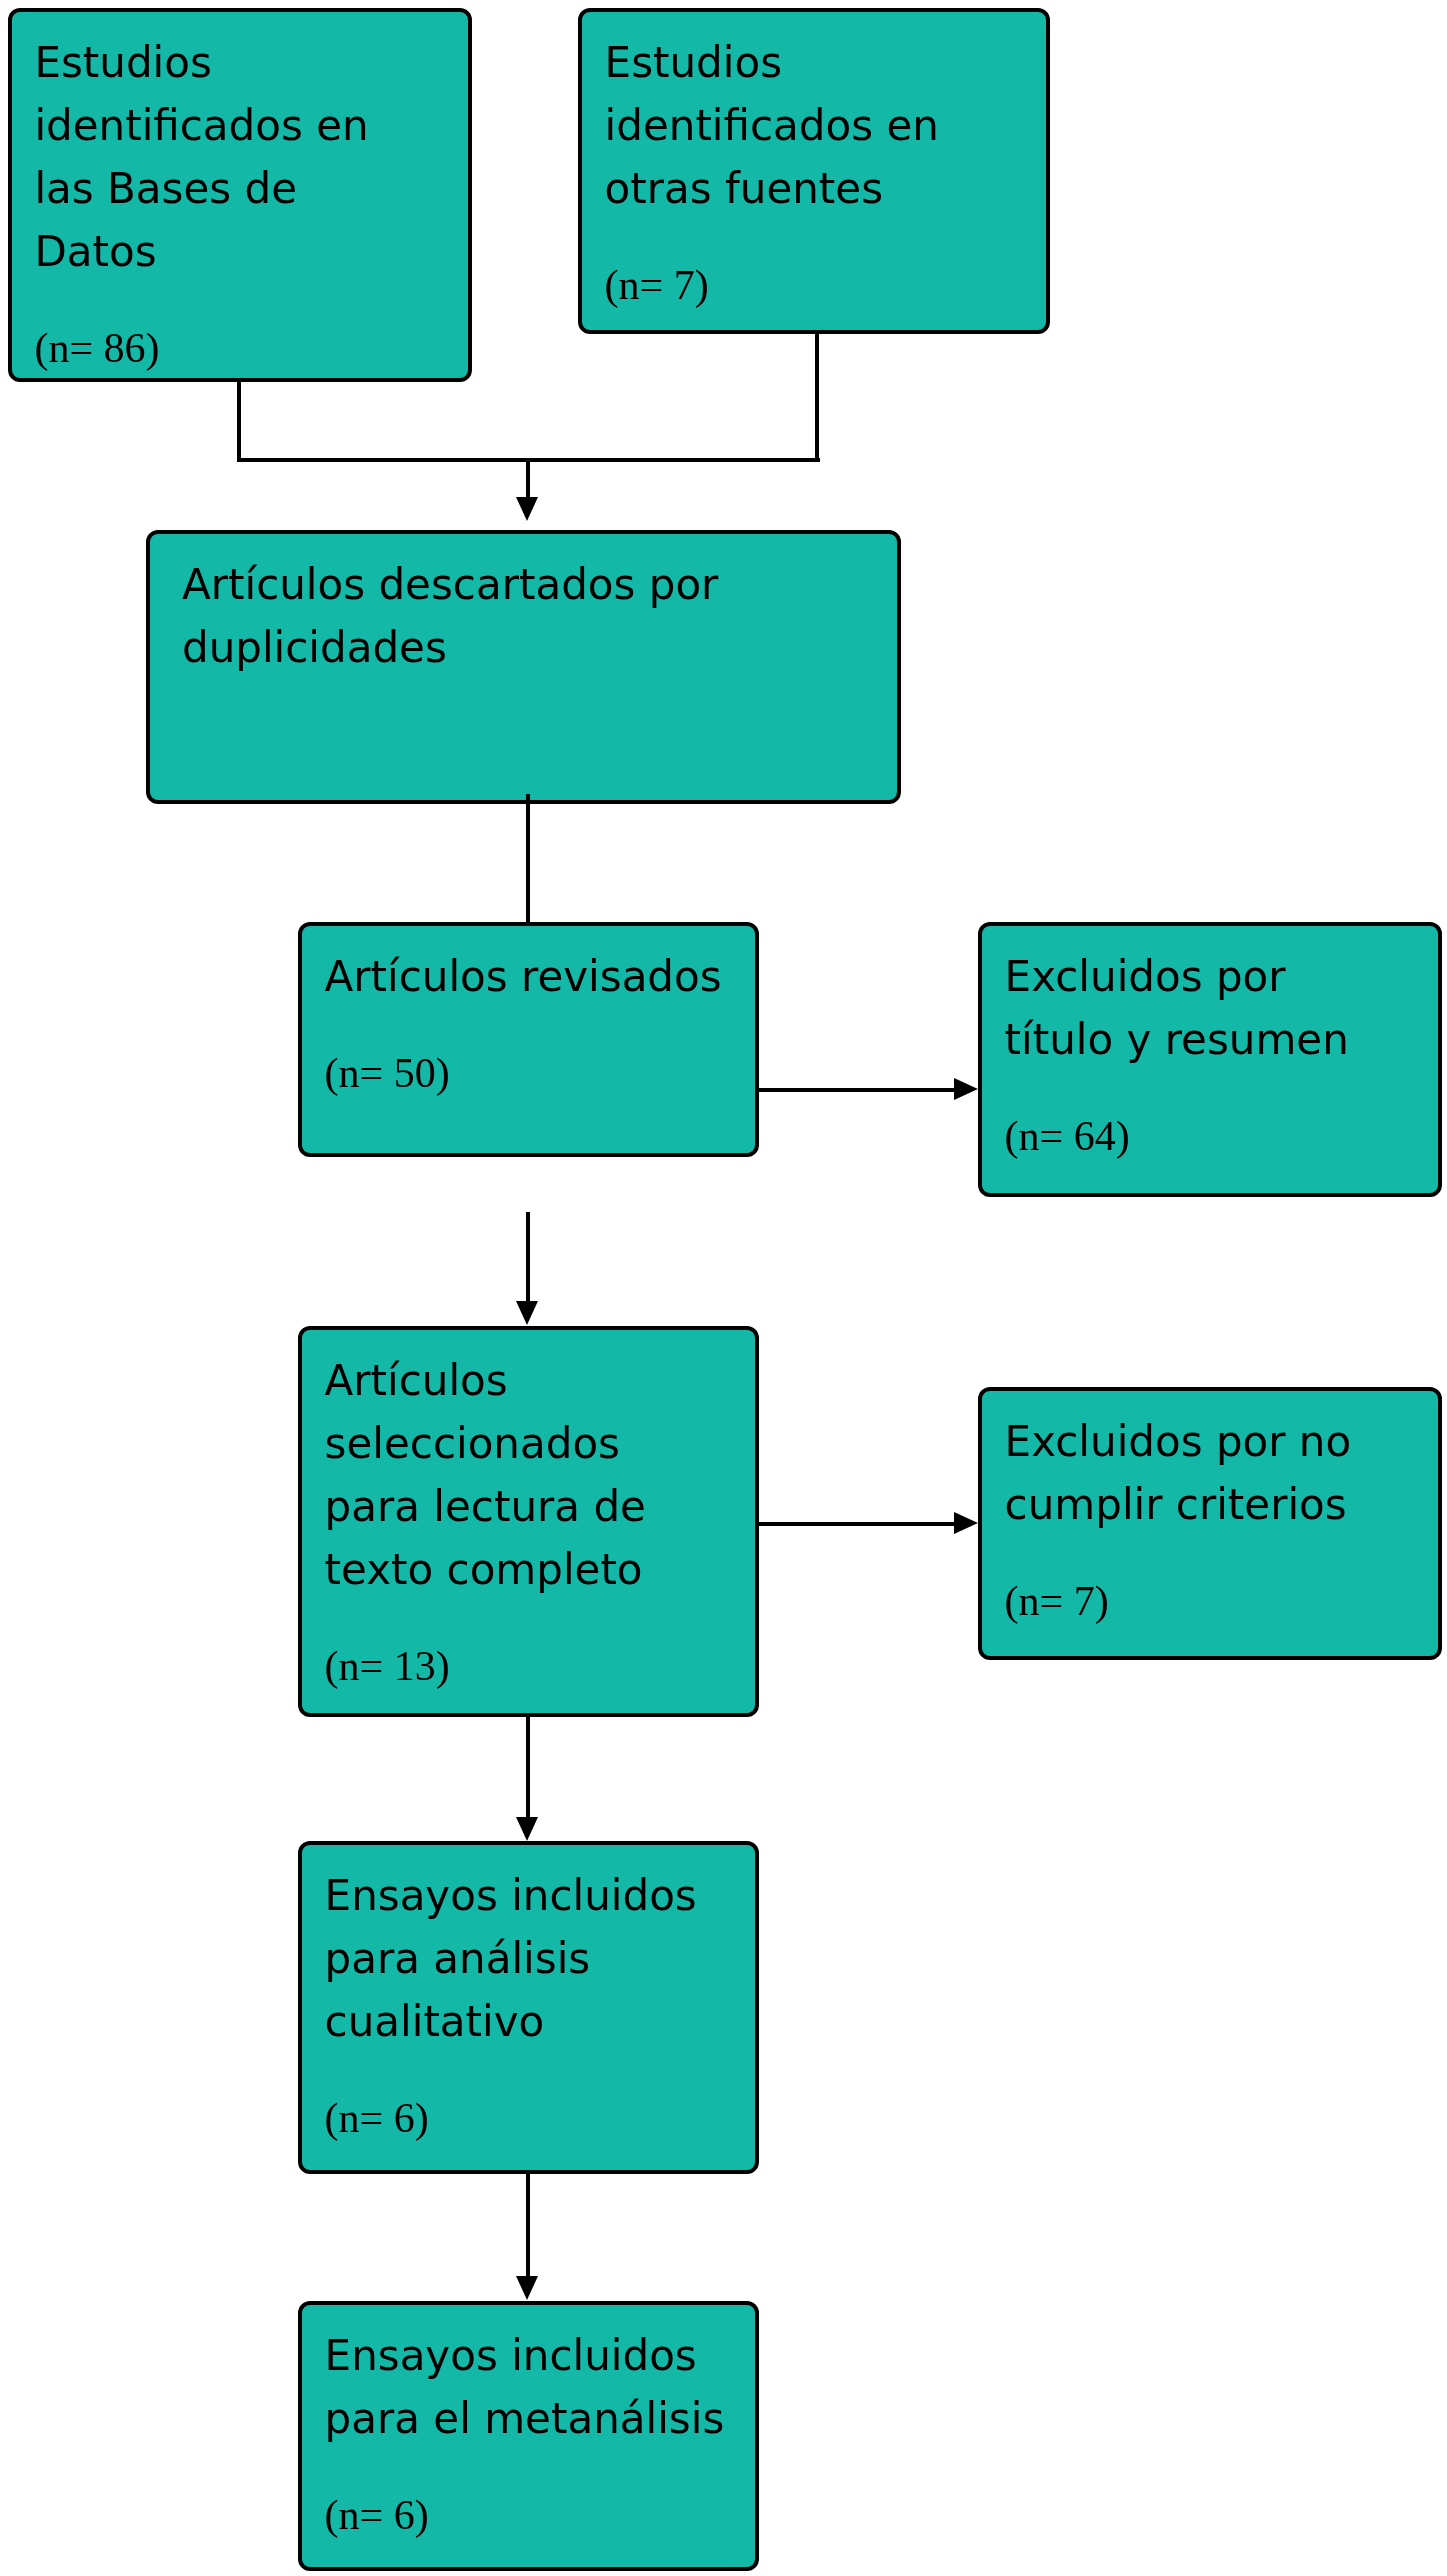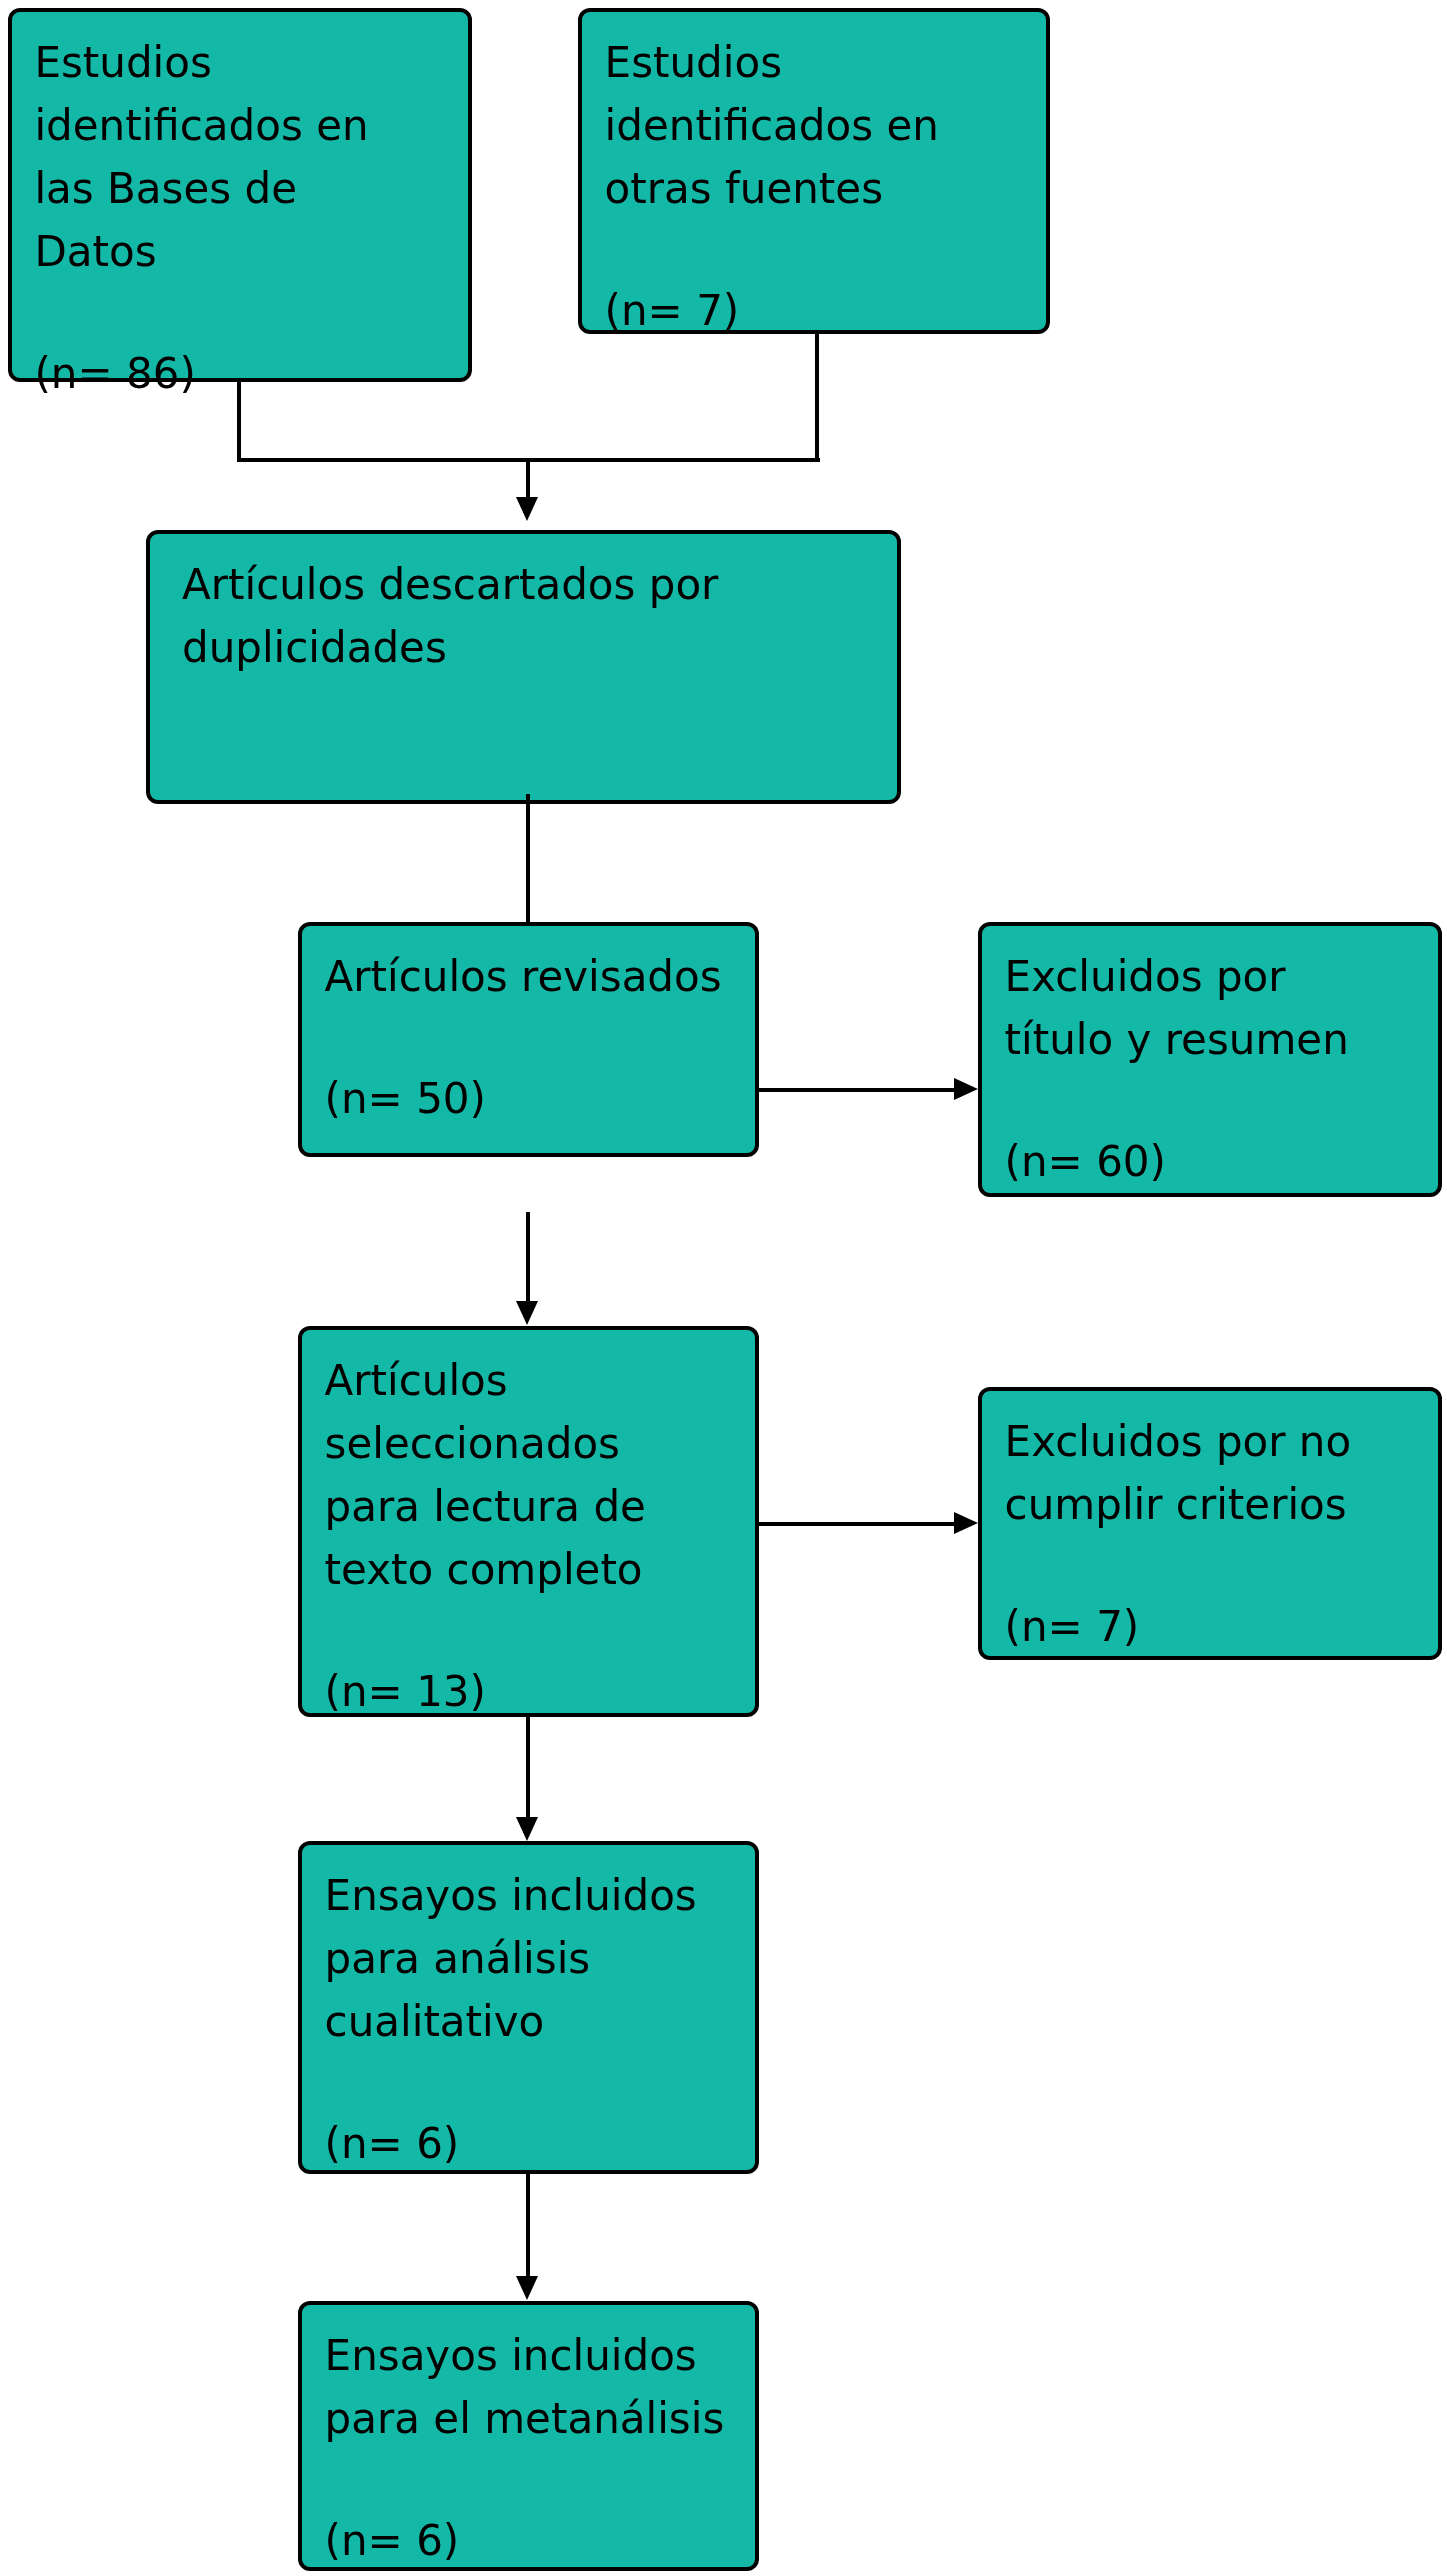--- a/index.html
+++ b/index.html
@@ -23,22 +23,23 @@
     background: #14b8a6;
     padding: 19px 22.6px;
     font-size: 42px;
     line-height: 63px;
     letter-spacing: 0px;
   }
   .box-label {
     white-space: pre-line;
   }
   .box-n {
-    margin-top: 59px;
+    margin-top: 34px;
     white-space: pre-line;
+    font-family: Liberation Serif, serif;
   }
   .vline, .hline {
     position: absolute;
     background: #000000;
   }
   .arrow-down {
     position: absolute;
     width: 0;
     height: 0;
     border-left: 11.3px solid transparent;
@@ -92,21 +93,21 @@
     <div class="box-label">Artículos revisados</div>
     <div class="box-n">(n= 50)</div>
   </div>
 
   <div class="hline" style="left:757px; top:1088px; width:204px; height:4.3px;"></div>
   <div class="arrow-right" style="left:954px; top:1078px;"></div>
 
   <div class="box" style="left:978px; top:922px; width:464px; height:275px;">
     <div class="box-label">Excluidos por
 título y resumen</div>
-    <div class="box-n">(n= 60)</div>
+    <div class="box-n">(n= 64)</div>
   </div>
 
   <div class="vline" style="left:526px; top:1212px; width:4.3px; height:91px;"></div>
   <div class="arrow-down" style="left:516px; top:1301px;"></div>
 
   <div class="box" style="left:298px; top:1326px; width:461px; height:391px;">
     <div class="box-label">Artículos
 seleccionados
 para lectura de
 texto completo</div>

